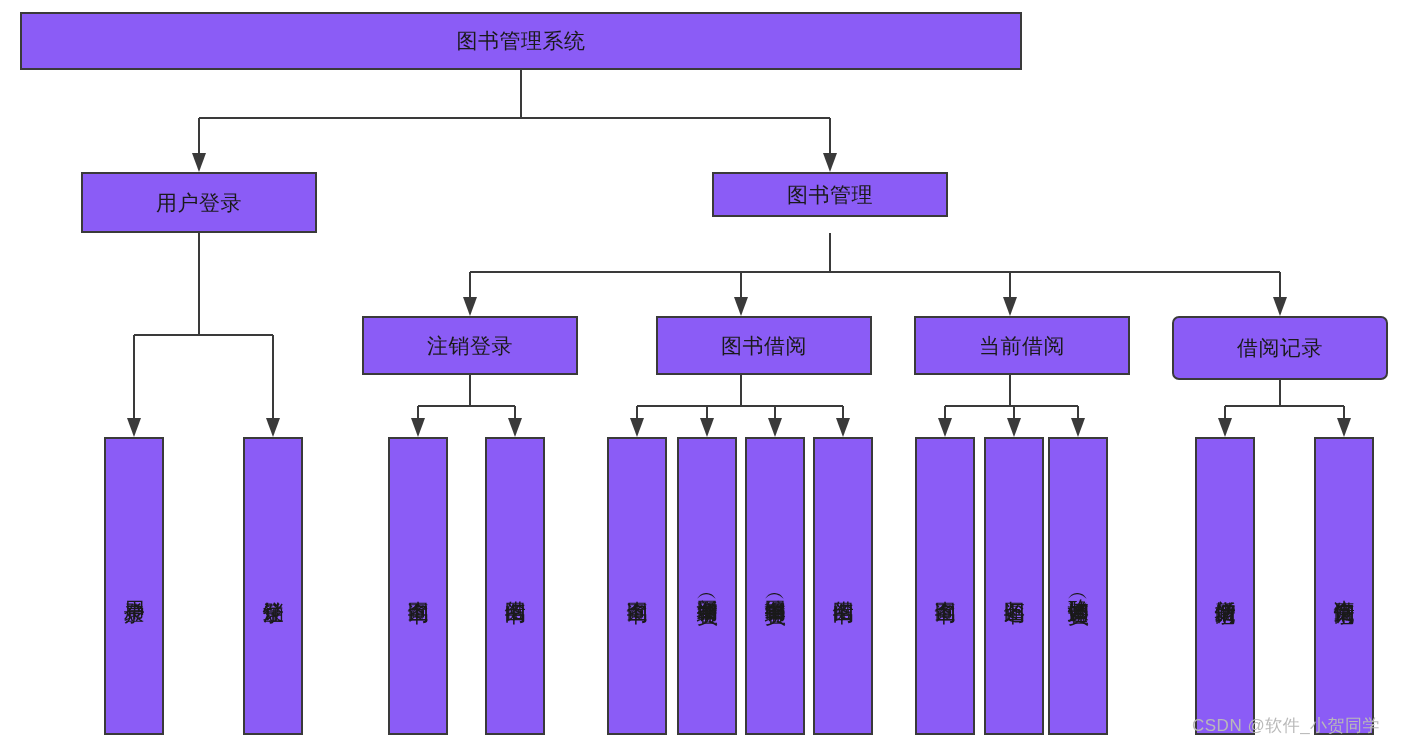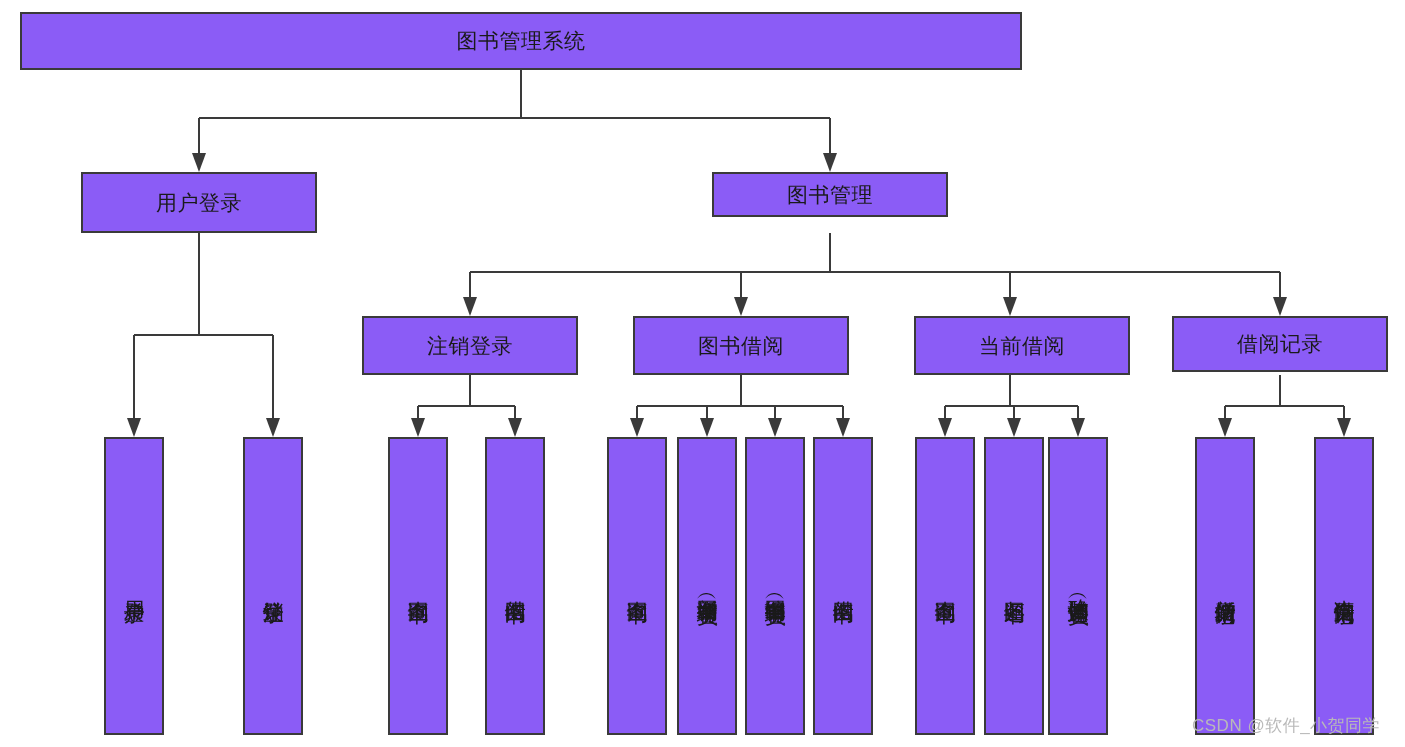--- a/index.html
+++ b/index.html
@@ -126,27 +126,27 @@
       </div>
       <div class="node node-h" style="left: 81px; top: 172px; width: 236px; height: 61px;">
         <span>用户登录</span>
       </div>
       <div class="node node-h" style="left: 712px; top: 172px; width: 236px; height: 45px;">
         <span>图书管理</span>
       </div>
       <div class="node node-h" style="left: 362px; top: 316px; width: 216px; height: 59px;">
         <span>注销登录</span>
       </div>
-      <div class="node node-h" style="left: 633px; top: 316px; width: 216px; height: 59px;">
+      <div class="node node-h" style="left: 656px; top: 316px; width: 216px; height: 59px;">
         <span>图书借阅</span>
       </div>
       <div class="node node-h" style="left: 902px; top: 316px; width: 216px; height: 59px; margin-left: 12px;">
         <span>当前借阅</span>
       </div>
-      <div class="node node-h" style="left: 1172px; top: 316px; width: 216px; height: 56px;">
+      <div class="node node-h" style="left: 1172px; top: 316px; width: 216px; height: 64px; border-radius: 7px;">
         <span>借阅记录</span>
       </div>
       <div class="node node-v" style="left: 104px; top: 437px; width: 60px; height: 298px;">
         <span class="vtext">用户登录</span>
       </div>
       <div class="node node-v" style="left: 243px; top: 437px; width: 60px; height: 298px;">
         <span class="vtext">注销登录</span>
       </div>
       <div class="node node-v" style="left: 388px; top: 437px; width: 60px; height: 298px;">
         <span class="vtext">查询图书</span>

